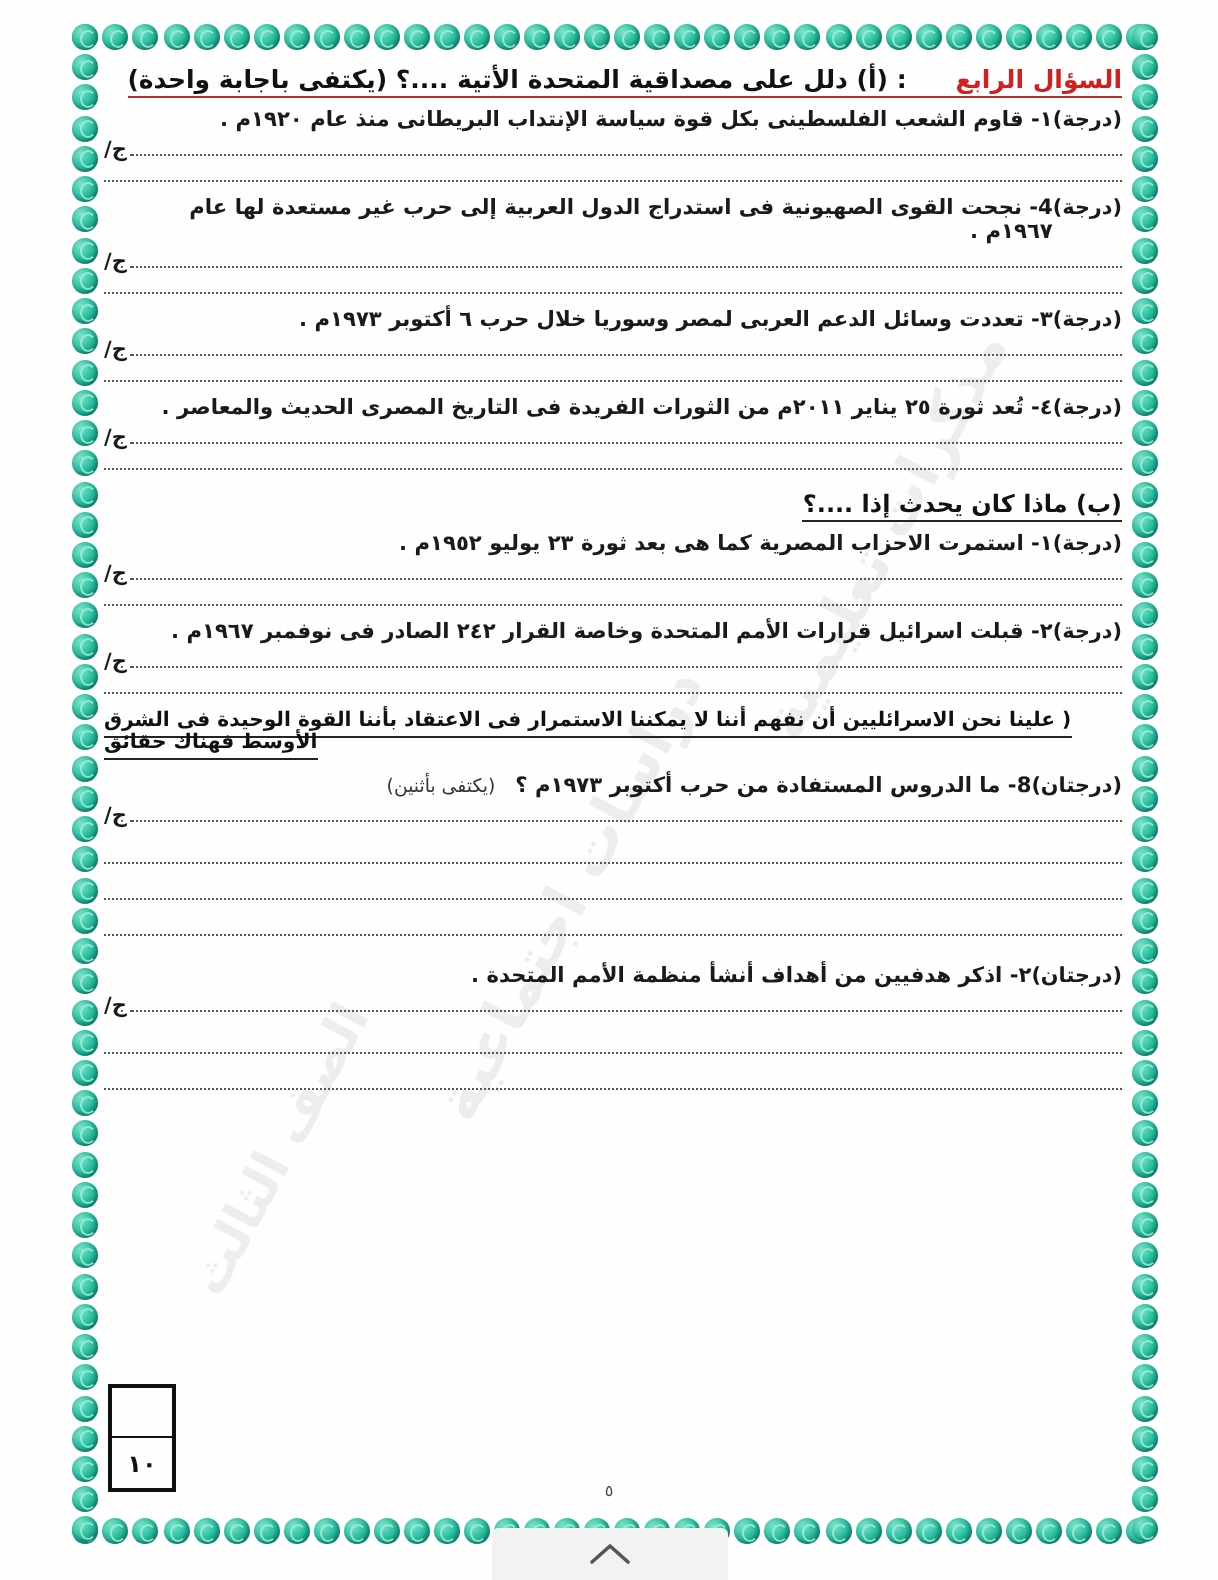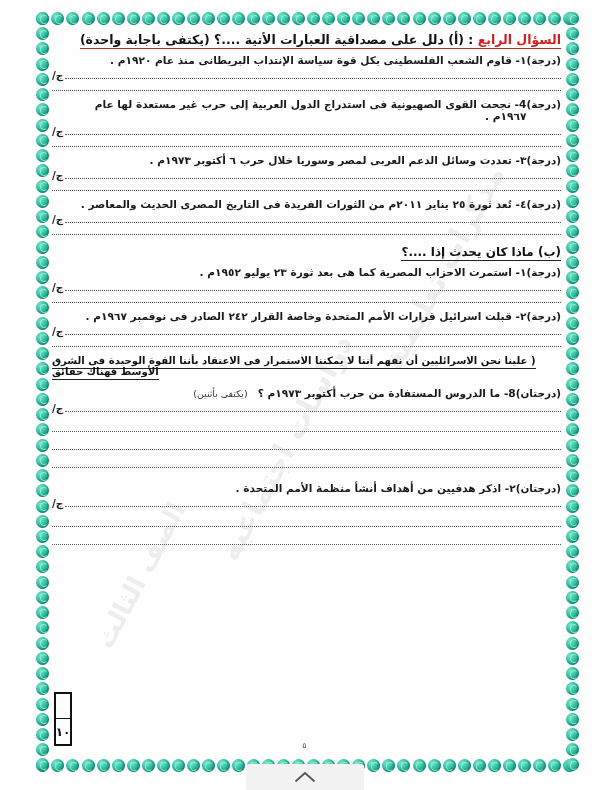--- a/index.html
+++ b/index.html
@@ -81,20 +81,21 @@
   .q-title {
     text-align: right;
     font-size: 12.5px;
     font-weight: bold;
     color: #111;
     margin: 6px 0 2px 0;
     direction: rtl;
   }
   .q-title .hl {
     color: #d21f1f;
+    margin-left: 20px;
   }
   .q-title .underline-part {
     border-bottom: 1.3px solid #c62828;
     padding-bottom: 1px;
   }
 
   .sec-head {
     text-align: right;
     font-size: 12px;
     font-weight: bold;
@@ -185,21 +186,21 @@
   .long-ans .dot-rule {
     height: 1px;
     border-bottom: 1.2px dotted #555;
     margin-top: 17px;
   }
 
   
   #score-box {
     position: absolute;
     left: 54px; bottom: 44px;
-    width: 18px; height: 54px;
+    width: 34px; height: 54px;
     border: 2px solid #111;
     z-index: 4;
     display: flex;
     flex-direction: column;
   }
   #score-box .cell-top {
     flex: 1 1 50%;
     border-bottom: 1.5px solid #111;
   }
   #score-box .cell-bottom {
@@ -423,21 +424,21 @@
     </div>
 
   <div class="watermark" id="wm-1">مذكرات تعليمية</div>
   <div class="watermark" id="wm-2">دراسات اجتماعية</div>
   <div class="watermark" id="wm-3">الصف الثالث</div>
 
   <div id="content">
 
     <div class="q-title">
       <span class="underline-part">
-        <span class="hl">السؤال الرابع</span><span> : </span><span>(أ) دلل على مصداقية العبارات الأتية  ....؟ (يكتفى باجابة واحدة)</span>
+        <span class="hl">السؤال الرابع</span><span> : </span><span>(أ) دلل على مصداقية المتحدة الأتية  ....؟ (يكتفى باجابة واحدة)</span>
       </span>
     </div>
 
     <div class="item">
       <div class="item-line">
         <div class="item-text">١- قاوم الشعب الفلسطينى بكل قوة سياسة الإنتداب البريطانى منذ عام ١٩٢٠م .</div>
         <div class="mark">(درجة)</div>
       </div>
       <div class="ans">
         <div class="ans-label">ج/</div>

